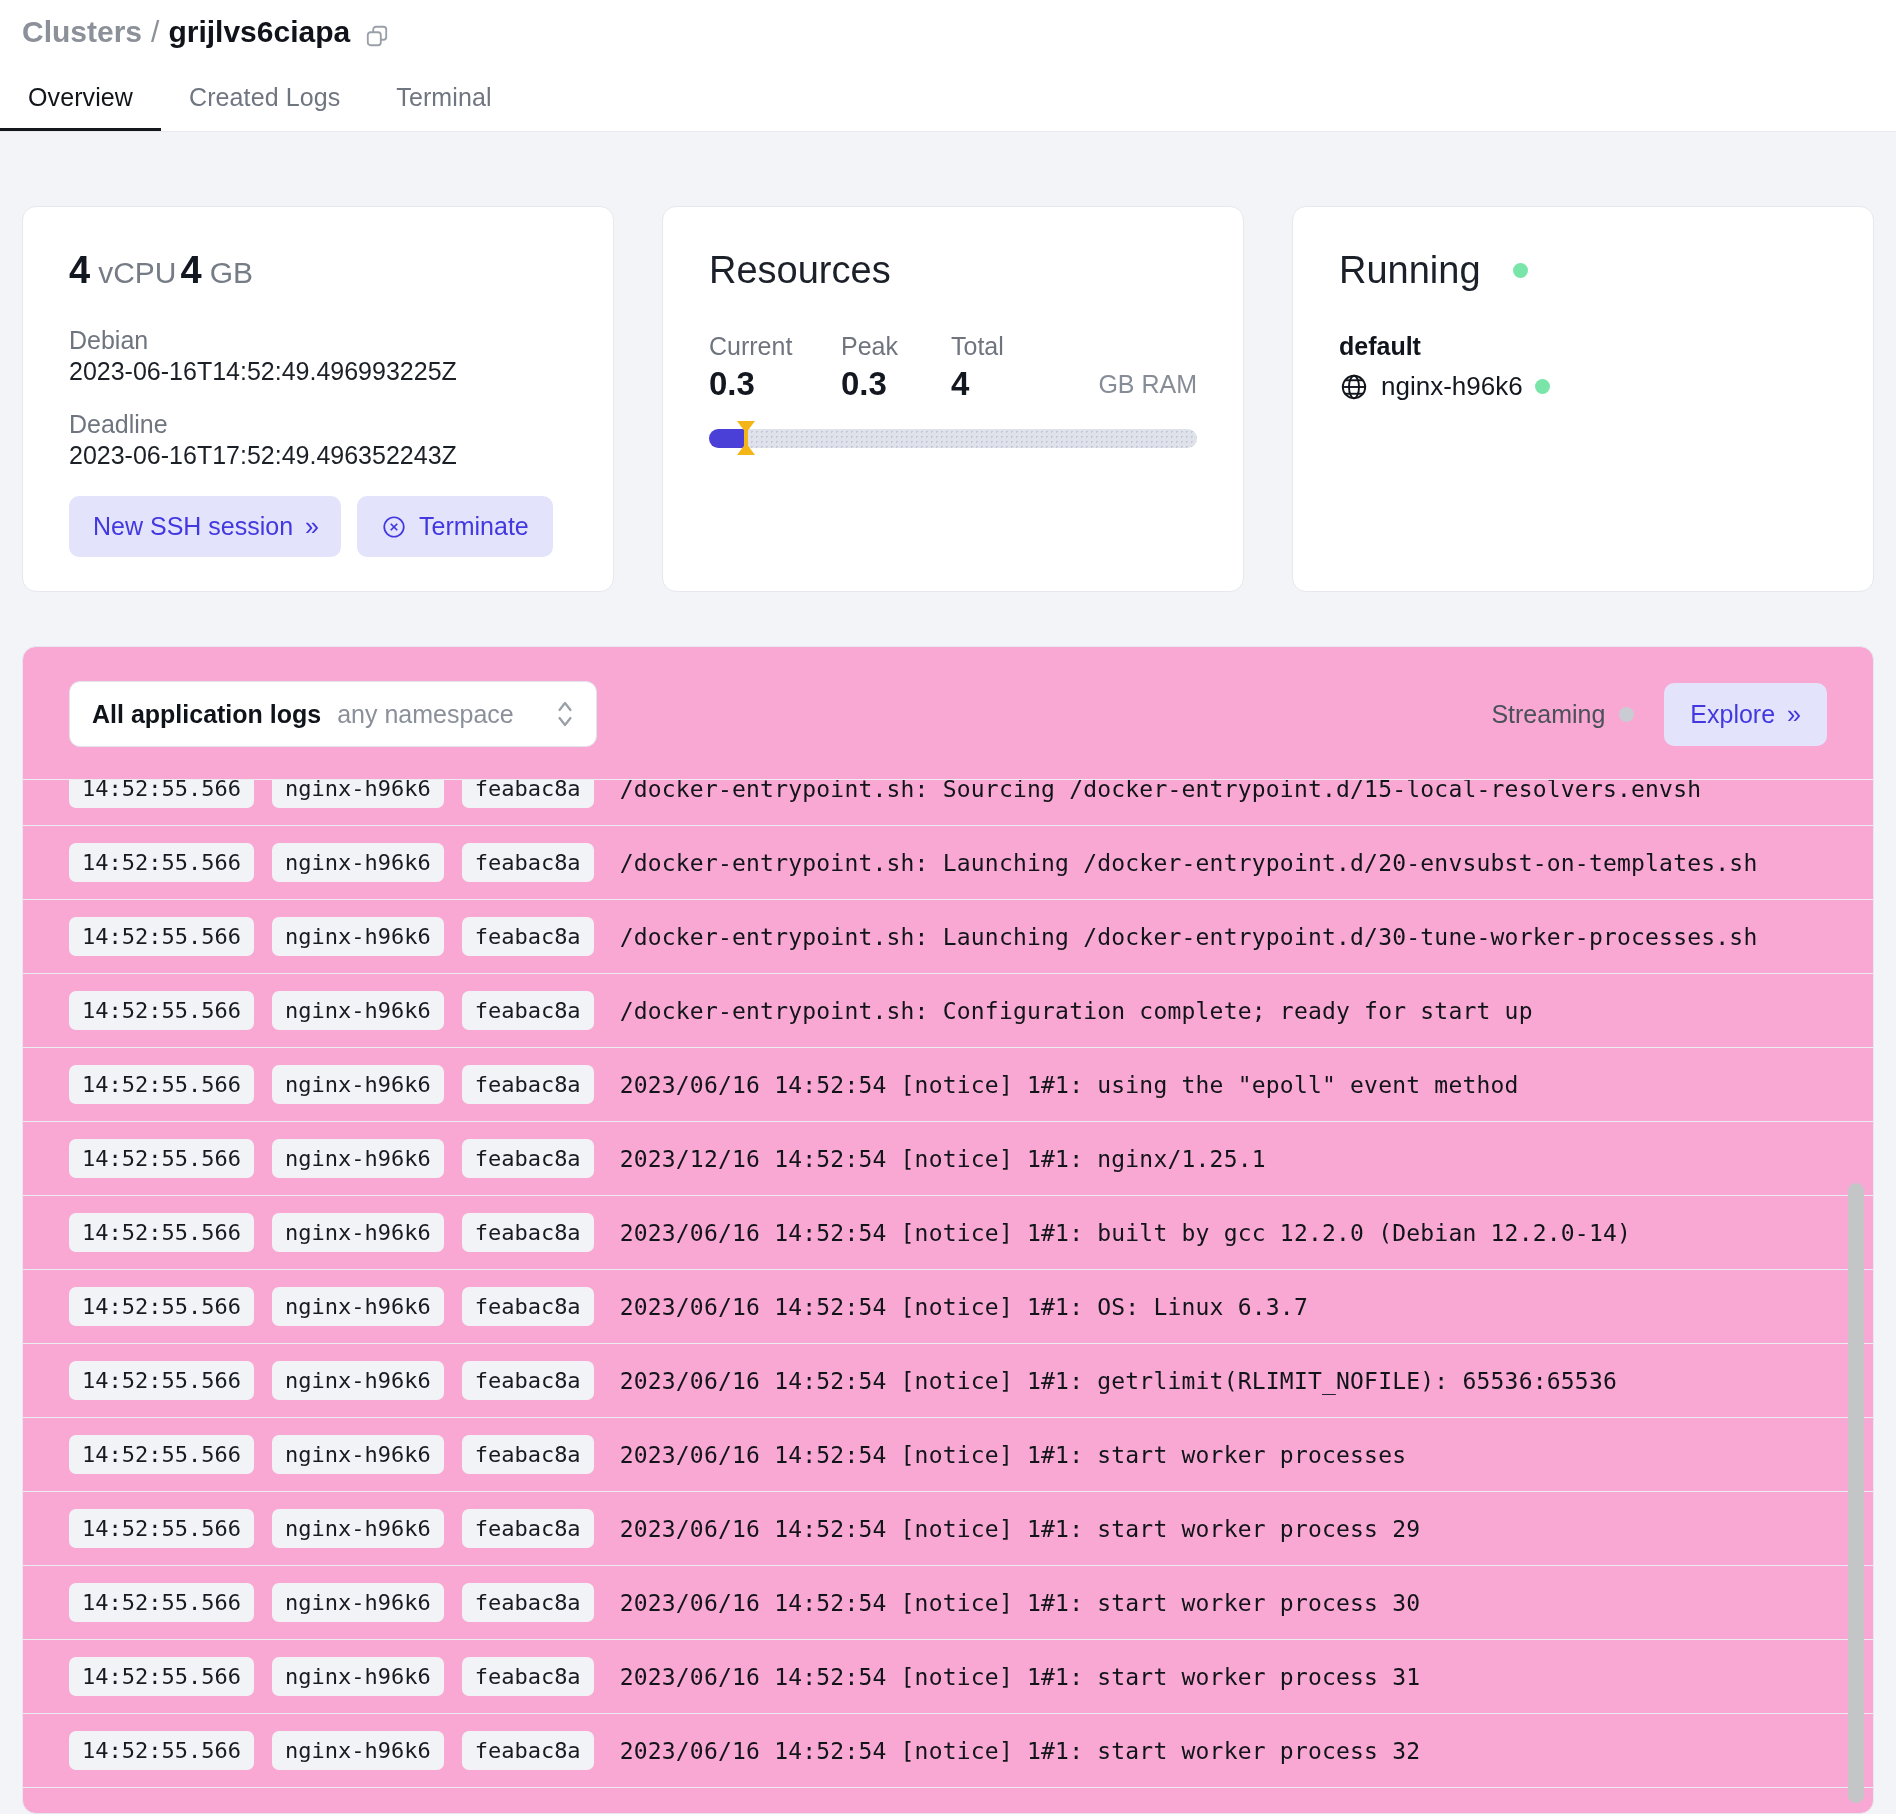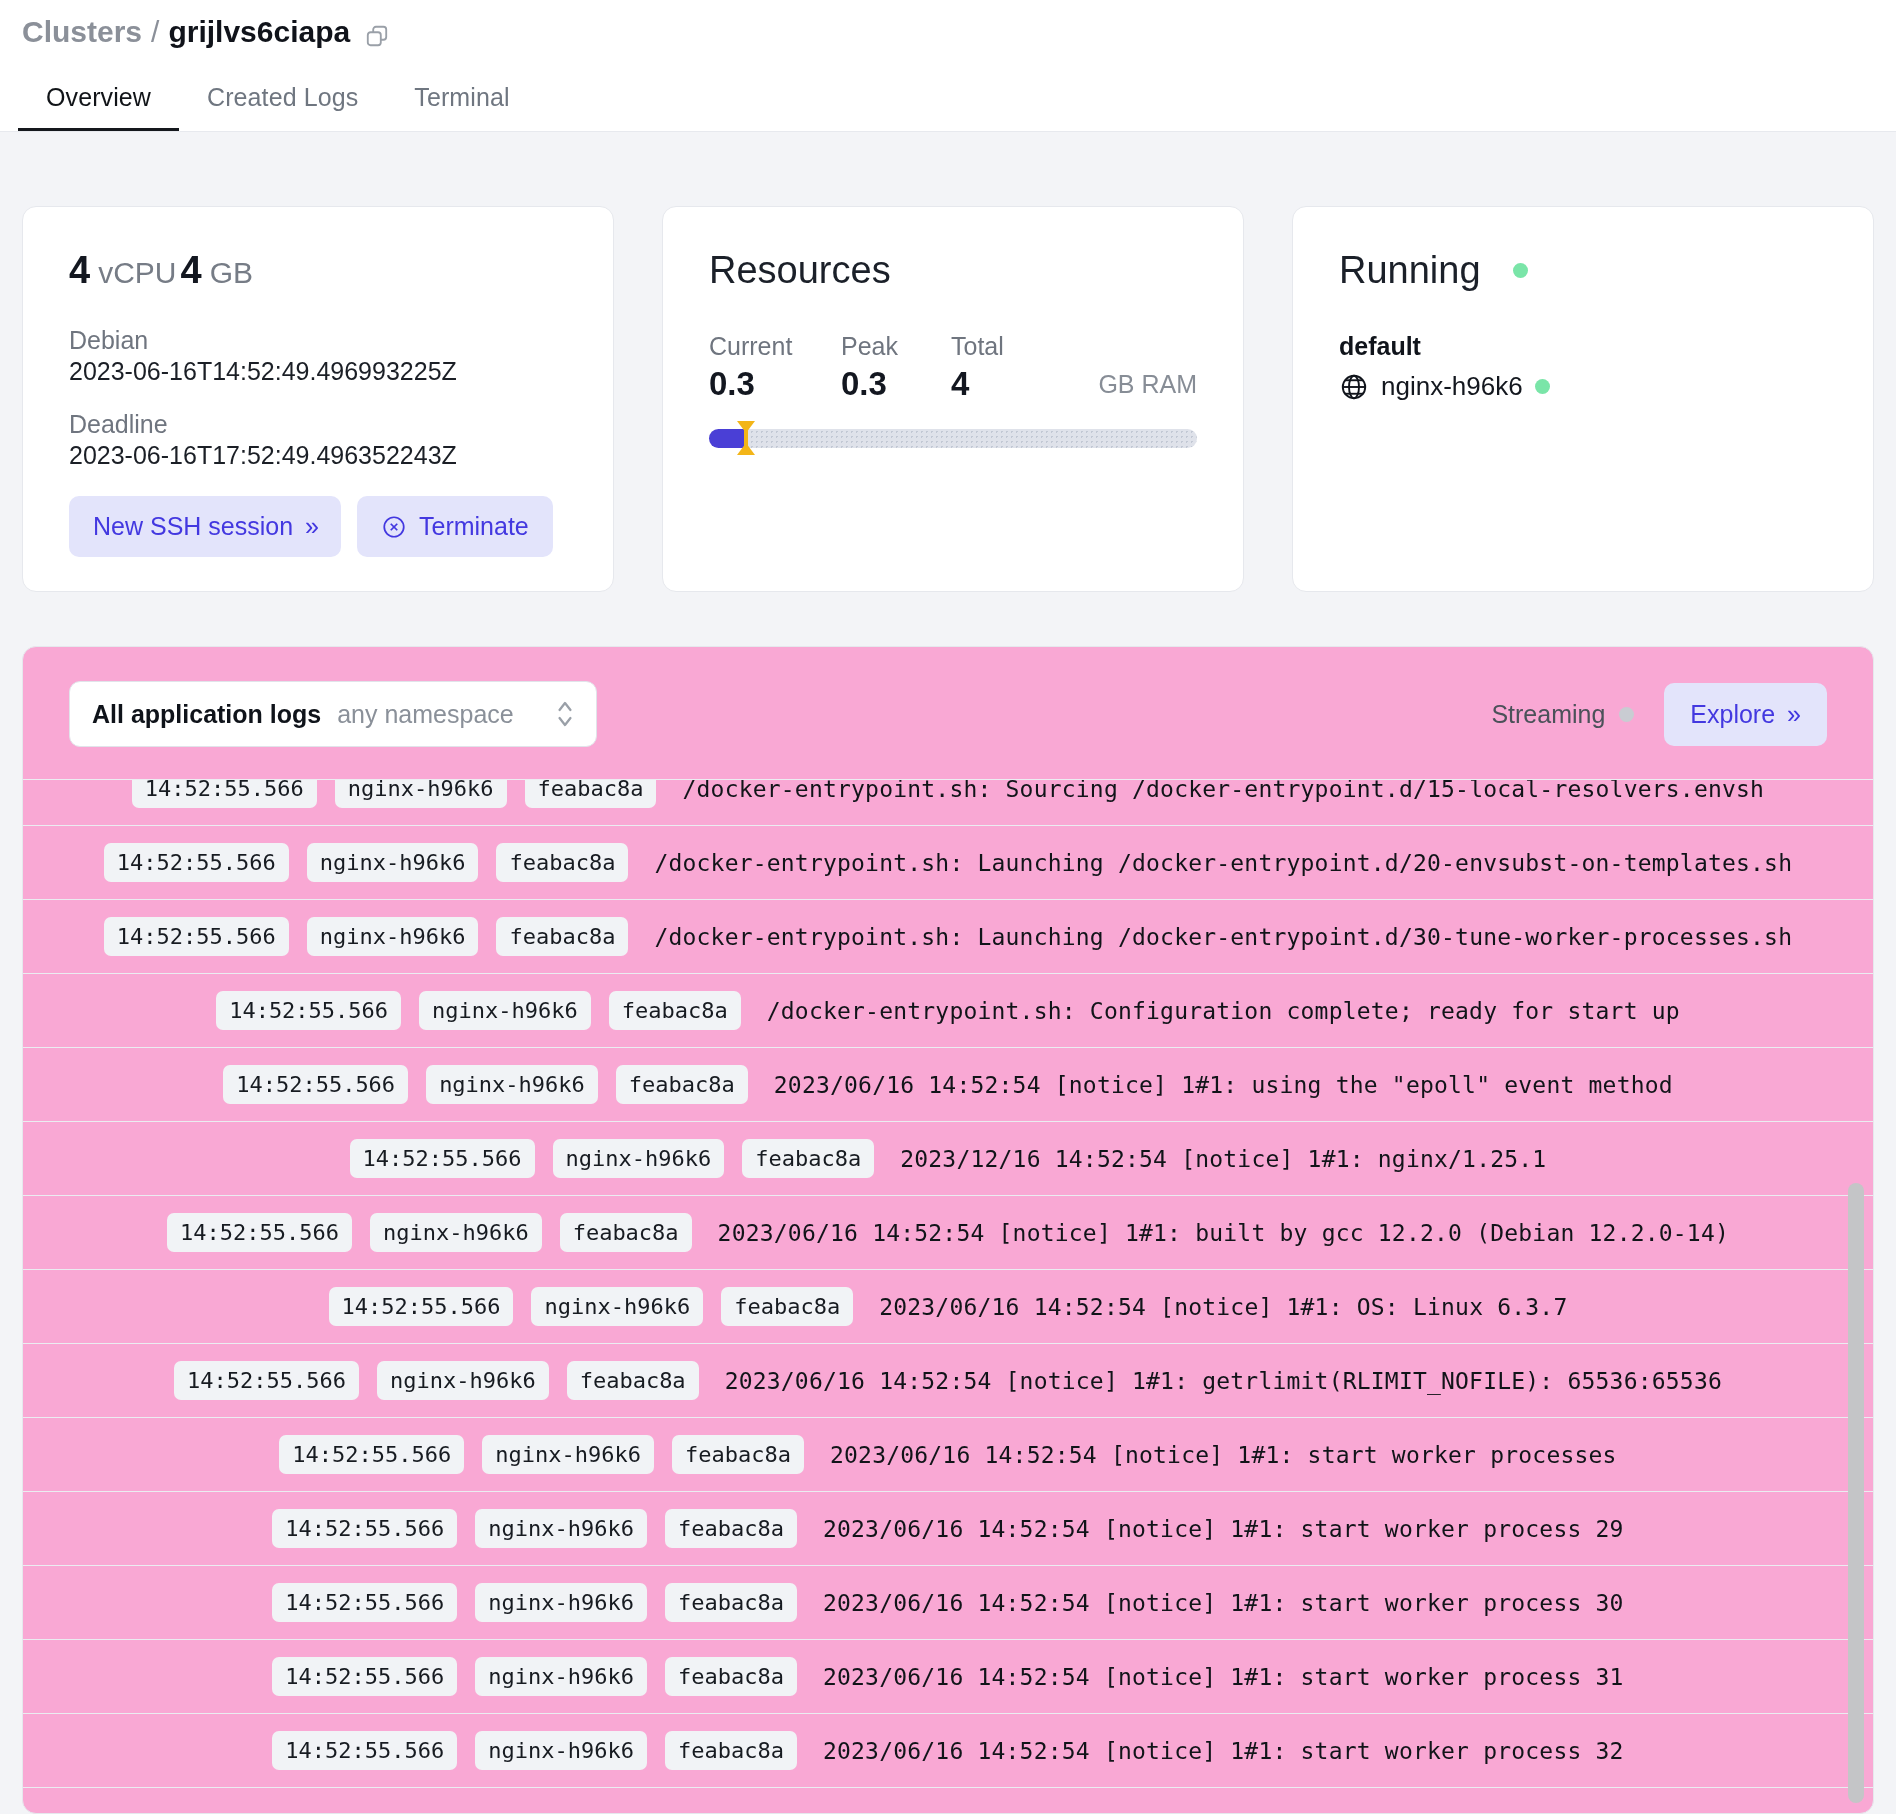--- a/index.html
+++ b/index.html
@@ -32,21 +32,20 @@
     position: relative;
     top: 2px;
     cursor: pointer;
   }
 
   
   .tabs {
     display: flex;
     align-items: flex-end;
     gap: 0px;
-    padding-left: 18px;
     height: 82px;
     border-bottom: 1px solid #e7e9ee;
     background: #fff;
   }
   .tab {
     font-size: 25px;
     color: #6f7680;
     padding: 0 28px 16px 28px;
     cursor: pointer;
     border-bottom: 3px solid transparent;
@@ -271,21 +270,20 @@
     height: 1047px;
   }
   .log-row {
     display: flex;
     align-items: center;
     gap: 0;
     border-bottom: 1px solid #ebedf1;
     padding: 0 46px 0 46px;
     height: 74px;
     white-space: nowrap;
-    justify-content: center;
   }
   .log-row:first-child { margin-top: -28px; }
   .pill {
     background: #f1f3f6;
     border-radius: 7px;
     padding: 7px 13px;
     font-family: "DejaVu Sans Mono", monospace;
     font-size: 22px;
     color: #171b21;
     margin-right: 18px;

